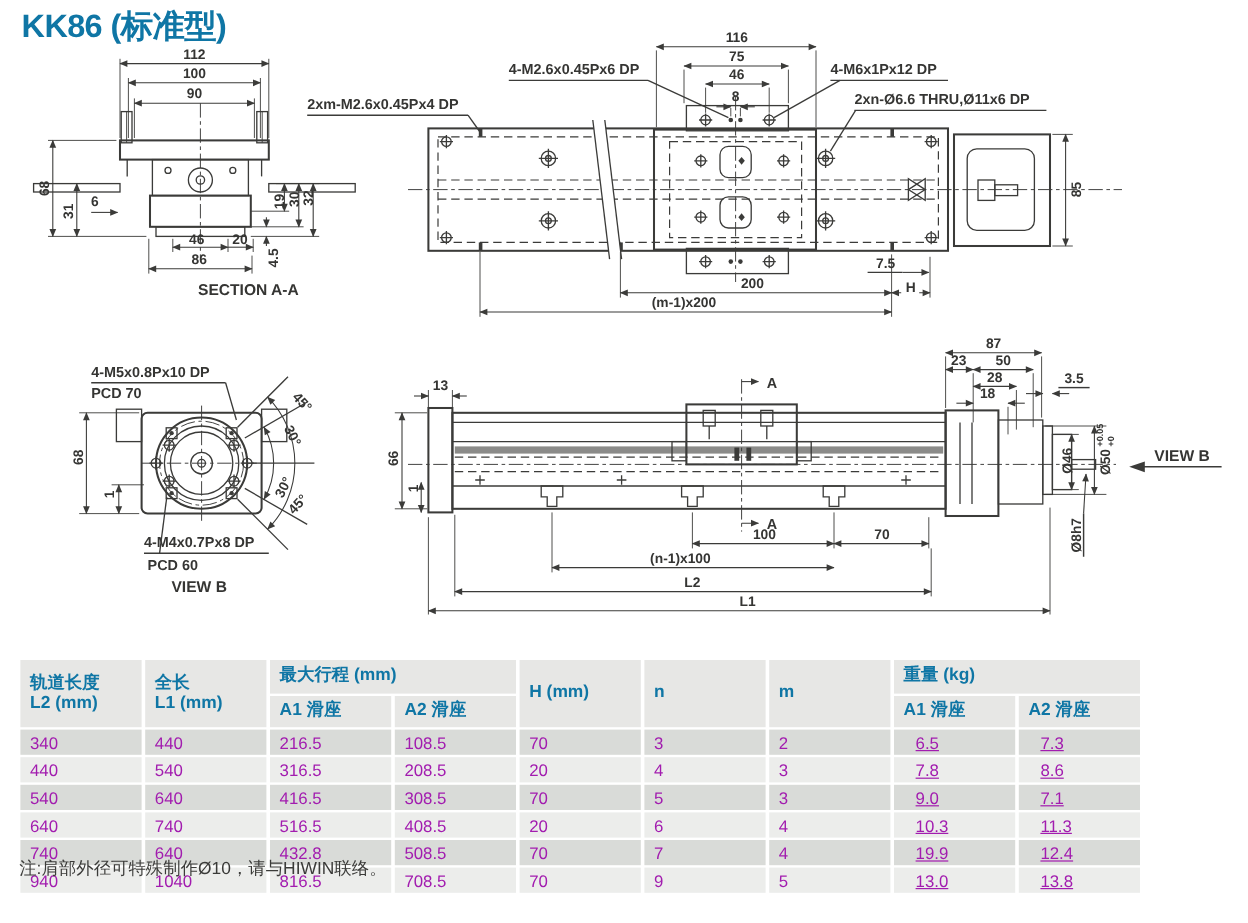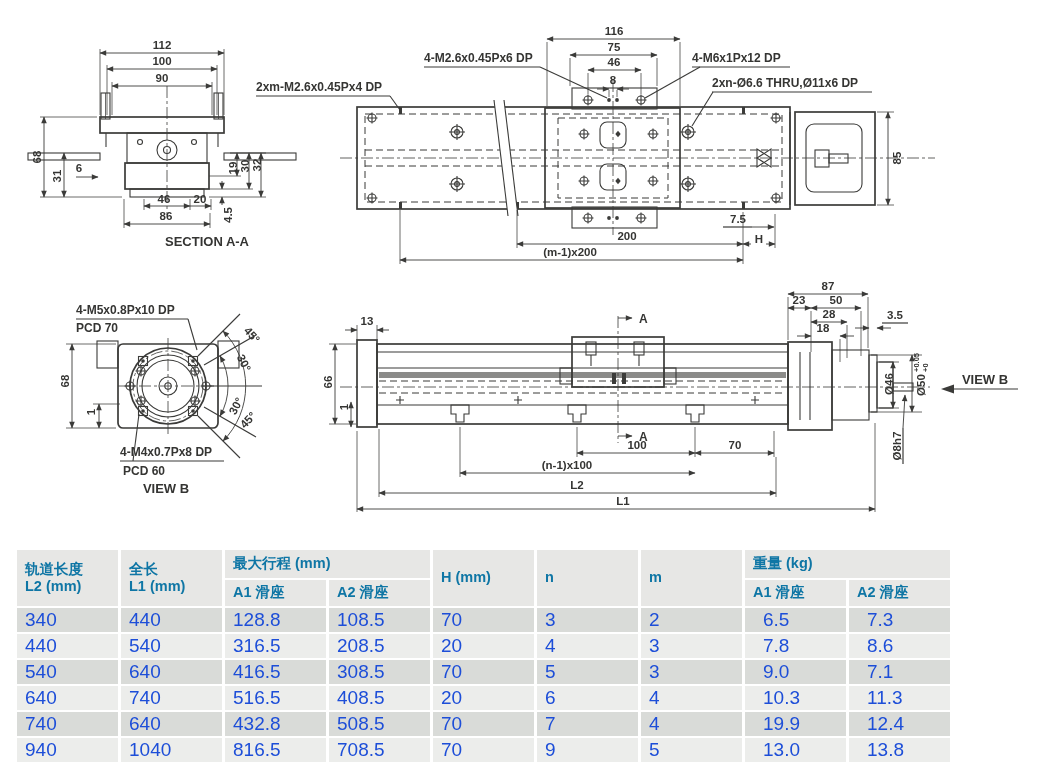--- a/index.html
+++ b/index.html
@@ -25,24 +25,24 @@
   text.lbl{font:bold 13px "Liberation Sans",sans-serif;text-anchor:middle;}
   text.tol{font:bold 7.5px "Liberation Sans",sans-serif;text-anchor:start;}
   
   .spec-table{position:absolute;left:14px;top:512px;border-collapse:separate;
         border-spacing:3px 2px;table-layout:fixed;margin-top:36px;}
   .spec-table col{width:101px;}
   .spec-table th{background:#e7e7e5;color:#0f76a5;font-size:14.5px;font-weight:bold;
         text-align:left;vertical-align:middle;padding:2px 0 2px 8px;line-height:1.2;}
   .spec-table thead tr:first-child th{height:24px;}
   .spec-table thead tr:last-child th{height:22px;}
-  .spec-table td{color:#1d4ed8;font-size:19px;padding:1px 0 1px 8px;height:19px;}
+  .spec-table td{color:#a21caf;font-size:14px;padding:1px 0 1px 8px;height:19px;}
   .spec-table tbody tr:nth-child(odd) td{background:#d9dbd8;}
   .spec-table tbody tr:nth-child(even) td{background:#ecedeb;}
-  .spec-table td.w{padding-left:18px;}
+  .spec-table td.w{padding-left:18px;text-decoration:underline;}
   .note{position:absolute;left:16px;top:714px;font-size:14.5px;color:#3b3b39;}
 </style>
 </head>
 <body>
 
 <div class="page">
 
 <svg id="dwg" width="1040" height="512" viewBox="0 0 1040 512">
   <defs>
     <marker id="arr" viewBox="0 0 10 10" refX="9.3" refY="5" markerWidth="9" markerHeight="7" orient="auto-start-reverse" markerUnits="userSpaceOnUse">
@@ -404,20 +404,21 @@
     <text class="d" x="735" y="449">70</text>
     <line x1="460" y1="473" x2="695" y2="473" class="dim" marker-start="url(#arr)" marker-end="url(#arr)"></line>
     <text class="d" x="567" y="469">(n-1)x100</text>
     <line x1="379" y1="493" x2="776" y2="493" class="dim" marker-start="url(#arr)" marker-end="url(#arr)"></line>
     <text class="d" x="577" y="489">L2</text>
     <line x1="357" y1="509" x2="875" y2="509" class="dim" marker-start="url(#arr)" marker-end="url(#arr)"></line>
     <text class="d" x="623" y="505">L1</text>
   </g>
 </svg>
 
+<div class="page-title">KK86 (标准型)</div>
 
 <table class="spec-table">
   <colgroup>
     <col>
         <col>
         <col>
         <col>
         <col>
         <col>
         <col>
@@ -444,21 +445,21 @@
       <th>A1 滑座</th>
       <th>A2 滑座</th>
       <th>A1 滑座</th>
       <th>A2 滑座</th>
     </tr>
   </thead>
   <tbody>
         <tr>
           <td>340</td>
           <td>440</td>
-          <td>128.8</td>
+          <td>216.5</td>
           <td>108.5</td>
           <td>70</td>
           <td>3</td>
           <td>2</td>
           <td class="w">6.5</td>
           <td class="w">7.3</td>
         </tr>
         <tr>
           <td>440</td>
           <td>540</td>
@@ -510,14 +511,15 @@
           <td>708.5</td>
           <td>70</td>
           <td>9</td>
           <td>5</td>
           <td class="w">13.0</td>
           <td class="w">13.8</td>
         </tr>
       </tbody>
 </table>
 
+<div class="note">注:肩部外径可特殊制作Ø10，请与HIWIN联络。</div>
 
 </div>
 
 </body></html>

